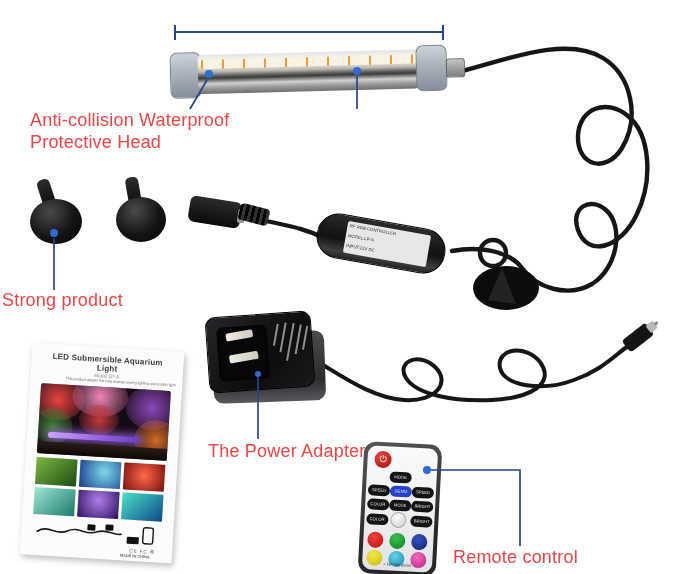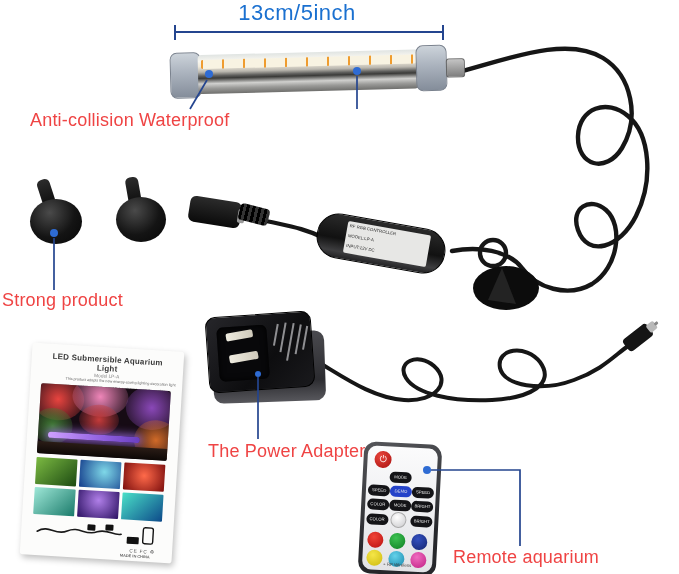--- a/index.html
+++ b/index.html
@@ -253,27 +253,27 @@
       <div class="rbtn c-yellow" style="left:4px;top:104px;"></div>
       <div class="rbtn c-cyan" style="left:26px;top:104px;"></div>
       <div class="rbtn c-magenta" style="left:48px;top:104px;"></div>
       <div class="remote-footer">
         <span>⌁</span>
         <span>RF Wireless</span>
       </div>
     </div>
   </div>
 
-  <div class="measure-text">13cm/5inch</div>
   <div class="lbl lbl-head">
     <div>Anti-collision Waterproof</div>
+    <div>Protective Head</div>
   </div>
   <div class="lbl lbl-sucker">Strong product</div>
   <div class="lbl lbl-adapter">The Power Adapter</div>
-  <div class="lbl lbl-remote">Remote aquarium</div>
+  <div class="lbl lbl-remote">Remote control</div>
 
   <svg class="layer callouts" width="679" height="574" viewBox="0 0 679 574">
 
     <path d="M175 32 H443 M175 25 V40 M443 25 V40" fill="none" stroke="#24458f" stroke-width="2"></path>
 
     <path d="M207 80 L190 109" stroke="#24458f" stroke-width="1.7" fill="none"></path>
     <path d="M357 76 V109" stroke="#24458f" stroke-width="1.7" fill="none"></path>
     <path d="M54 238 V290" stroke="#24458f" stroke-width="1.7" fill="none"></path>
     <path d="M258 377 V439" stroke="#24458f" stroke-width="1.7" fill="none"></path>
     <path d="M431 470 H520 V546" stroke="#24458f" stroke-width="1.7" fill="none"></path>

